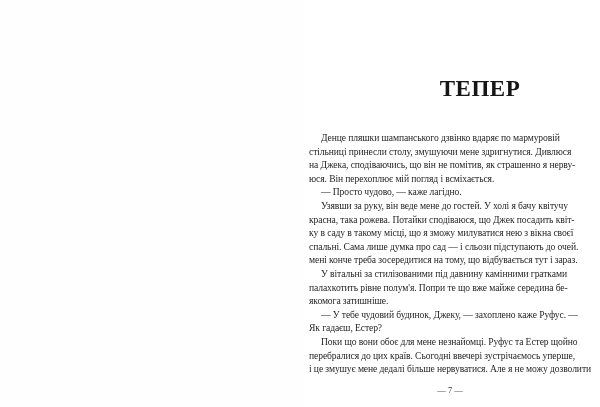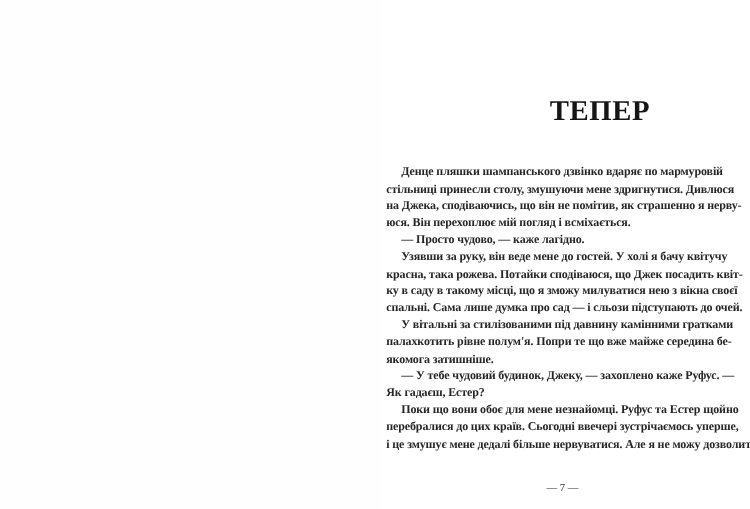--- a/index.html
+++ b/index.html
@@ -19,21 +19,21 @@
     font-family: "Liberation Serif", "DejaVu Serif", serif;
     font-weight: bold; font-size: 23px; letter-spacing: 0.5px;
     color: #161616;
   }
   .body-text {
     position: absolute; left: 4px; top: 131px; width: 290px;
     font-size: 9.6px; line-height: 13.6px;
     letter-spacing: -0.1px;
     color: #262626;
   }
-  .line { white-space: nowrap; display: block; height: 13.6px; font-weight: bold; }
+  .line { white-space: nowrap; display: block; height: 13.6px; }
   .indent { padding-left: 12px; }
   .page-number {
     position: absolute; left: 0; width: 290px; top: 385px;
     text-align: center; font-size: 8.5px; color: #333;
   }
 </style>
 </head>
 <body>
 
 <div class="spread">
@@ -43,20 +43,21 @@
     <div class="body-text">
       <span class="line indent">Денце пляшки шампанського дзвінко вдаряє по мармуровій</span>
       <span class="line">стільниці принесли столу, змушуючи мене здригнутися. Дивлюся</span>
       <span class="line">на Джека, сподіваючись, що він не помітив, як страшенно я нерву-</span>
       <span class="line">юся. Він перехоплює мій погляд і всміхається.</span>
       <span class="line indent">— Просто чудово, — каже лагідно.</span>
       <span class="line indent">Узявши за руку, він веде мене до гостей. У холі я бачу квітучу</span>
       <span class="line">красна, така рожева. Потайки сподіваюся, що Джек посадить квіт-</span>
       <span class="line">ку в саду в такому місці, що я зможу милуватися нею з вікна своєї</span>
       <span class="line">спальні. Сама лише думка про сад — і сльози підступають до очей.</span>
+      <span class="line">мені конче треба зосередитися на тому, що відбувається тут і зараз.</span>
       <span class="line indent">У вітальні за стилізованими під давнину камінними гратками</span>
       <span class="line">палахкотить рівне полум'я. Попри те що вже майже середина бе-</span>
       <span class="line">якомога затишніше.</span>
       <span class="line indent">— У тебе чудовий будинок, Джеку, — захоплено каже Руфус. —</span>
       <span class="line">Як гадаєш, Естер?</span>
       <span class="line indent">Поки що вони обоє для мене незнайомці. Руфус та Естер щойно</span>
       <span class="line">перебралися до цих країв. Сьогодні ввечері зустрічаємось уперше,</span>
       <span class="line">і це змушує мене дедалі більше нервуватися. Але я не можу дозволити</span>
     </div>
     <div class="page-number">— 7 —</div>

